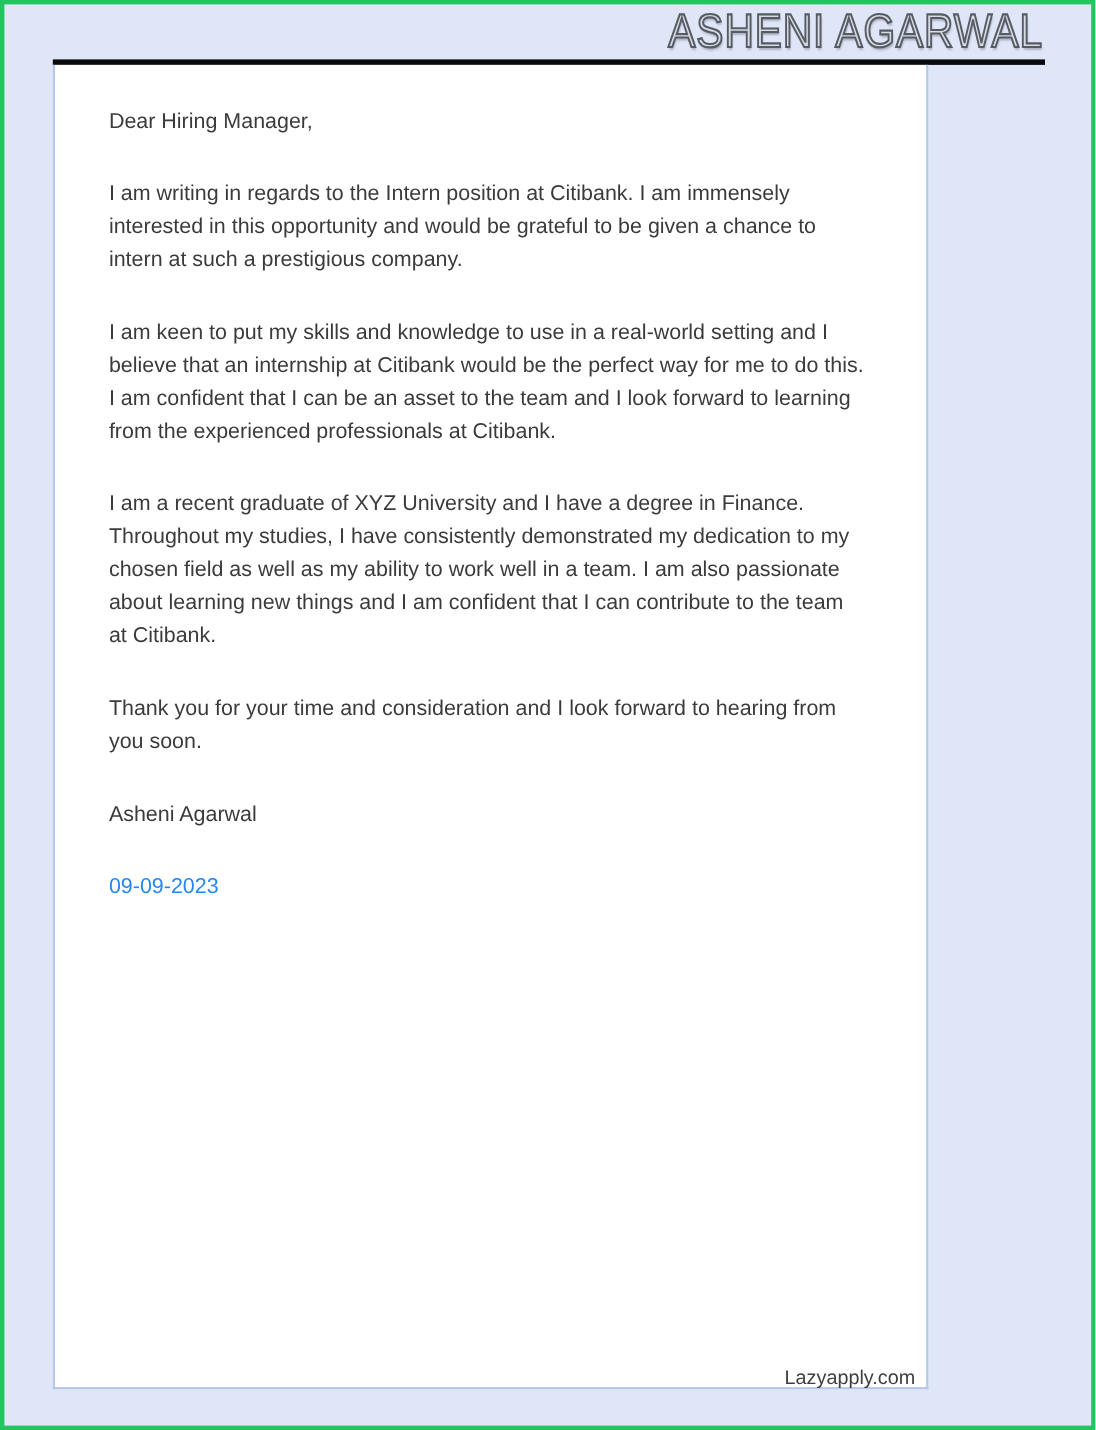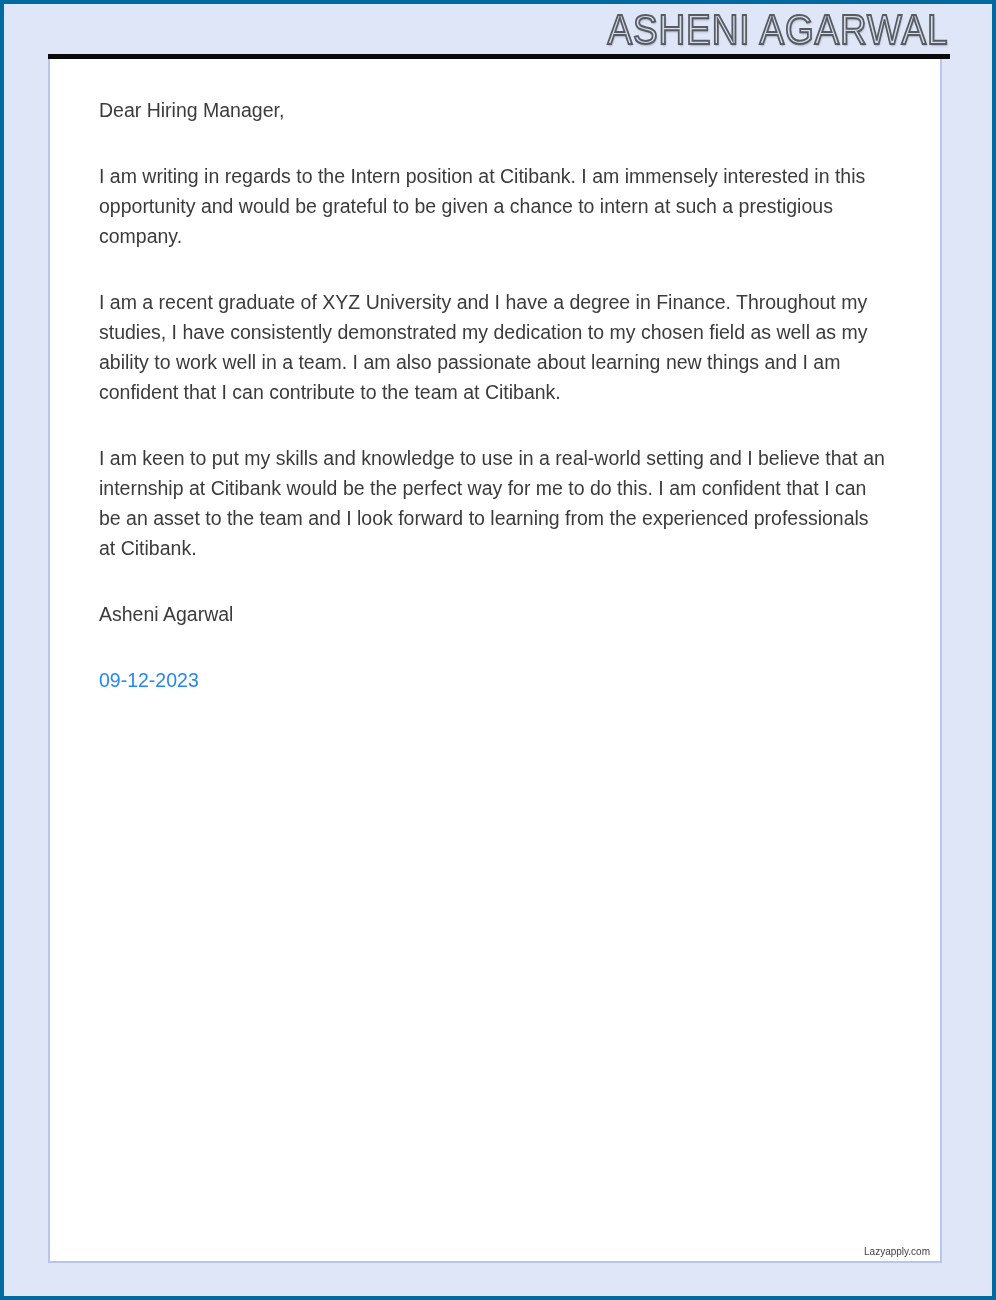--- a/index.html
+++ b/index.html
@@ -15,21 +15,21 @@
   }
   *{margin:0;padding:0;box-sizing:border-box;}
   html,body{width:996px;height:1300px;}
   body{
     font-family:"Liberation Sans","DejaVu Sans",sans-serif;
     background:#ffffff;
   }
   .canvas{
     position:relative;
     width:996px;height:1300px;
-    border:4px solid #0369a1;
+    border:4px solid #22c55e;
     background:var(--page-background);
     overflow:hidden;
   }
   .header-name{
     position:absolute;
     top:-2px;
     right:44px;
     font-size:43px;
     line-height:54px;
     font-weight:400;
@@ -43,70 +43,71 @@
   }
   .header-rule{
     position:absolute;
     left:44px;top:50px;
     width:902px;height:5px;
     background:var(--header-rule);
   }
   .paper{
     position:absolute;
     left:44px;top:55px;
-    width:894px;height:1204px;
+    width:796px;height:1204px;
     background:var(--paper);
     border:2px solid var(--paper-border);
     border-top:none;
   }
   .letter-body{
     padding:36px 55px 0 49px;
     font-size:19.5px;
     line-height:30px;
     color:var(--body-text);
   }
   .letter-body p{margin-top:36px;}
   .letter-body p.salutation{margin-top:0;}
   .date-link{
     margin-top:10px;
     color:var(--date-link);
     cursor:pointer;
   }
   .credit{
     position:absolute;
     right:10px;bottom:0;
-    font-size:10px;
+    font-size:18px;
     line-height:18px;
     color:var(--credit-text);
   }
 </style>
 </head>
 <body>
 
 <div class="canvas">
 
   <div class="header-name">ASHENI AGARWAL</div>
 
   <div class="header-rule"></div>
 
   <div class="paper">
     <div class="letter-body">
 
       <p class="salutation">Dear Hiring Manager,</p>
 
       <p>I am writing in regards to the Intern position at Citibank. I am immensely interested in this opportunity and would be grateful to be given a chance to intern at such a prestigious company.</p>
 
+      <p>I am keen to put my skills and knowledge to use in a real-world setting and I believe that an internship at Citibank would be the perfect way for me to do this. I am confident that I can be an asset to the team and I look forward to learning from the experienced professionals at Citibank.</p>
+
       <p>I am a recent graduate of XYZ University and I have a degree in Finance. Throughout my studies, I have consistently demonstrated my dedication to my chosen field as well as my ability to work well in a team. I am also passionate about learning new things and I am confident that I can contribute to the team at Citibank.</p>
 
-      <p>I am keen to put my skills and knowledge to use in a real-world setting and I believe that an internship at Citibank would be the perfect way for me to do this. I am confident that I can be an asset to the team and I look forward to learning from the experienced professionals at Citibank.</p>
-
+      <p>Thank you for your time and consideration and I look forward to hearing from you soon.</p>
 
 
       <p>Asheni Agarwal</p>
 
-      <p class="date-link">09-12-2023</p>
+      <p class="date-link">09-09-2023</p>
 
     </div>
 
     <div class="credit">Lazyapply.com</div>
   </div>
 
 </div>
 
 </body></html>

